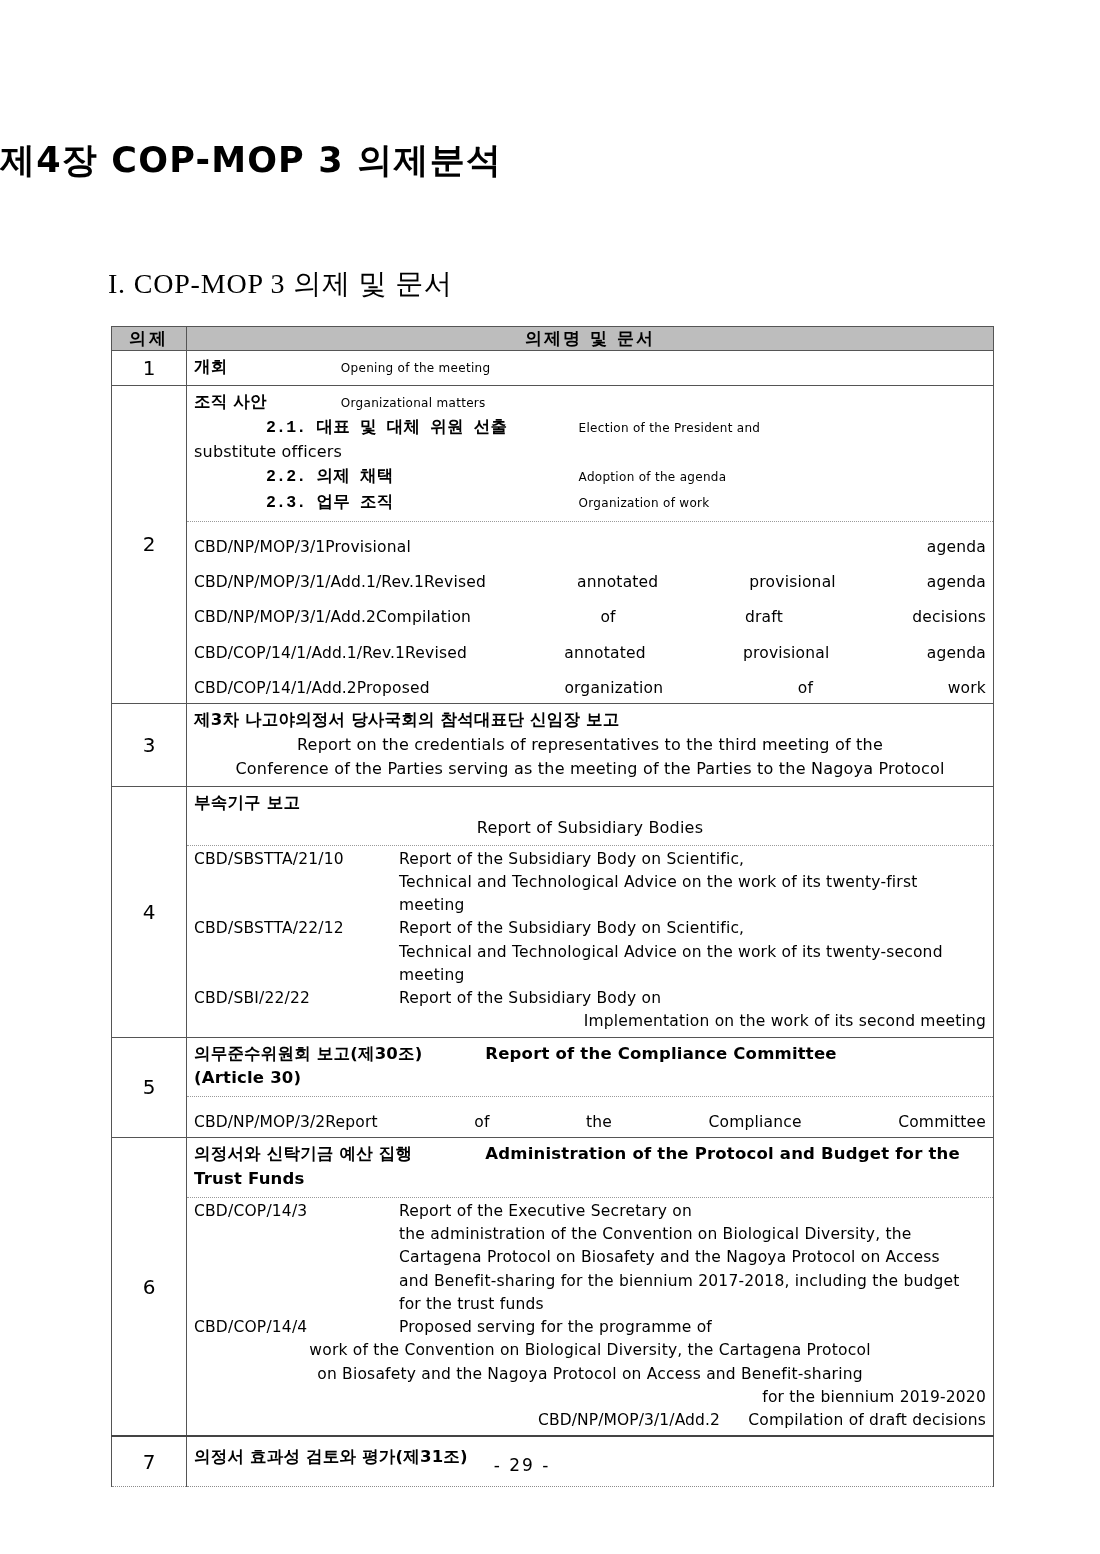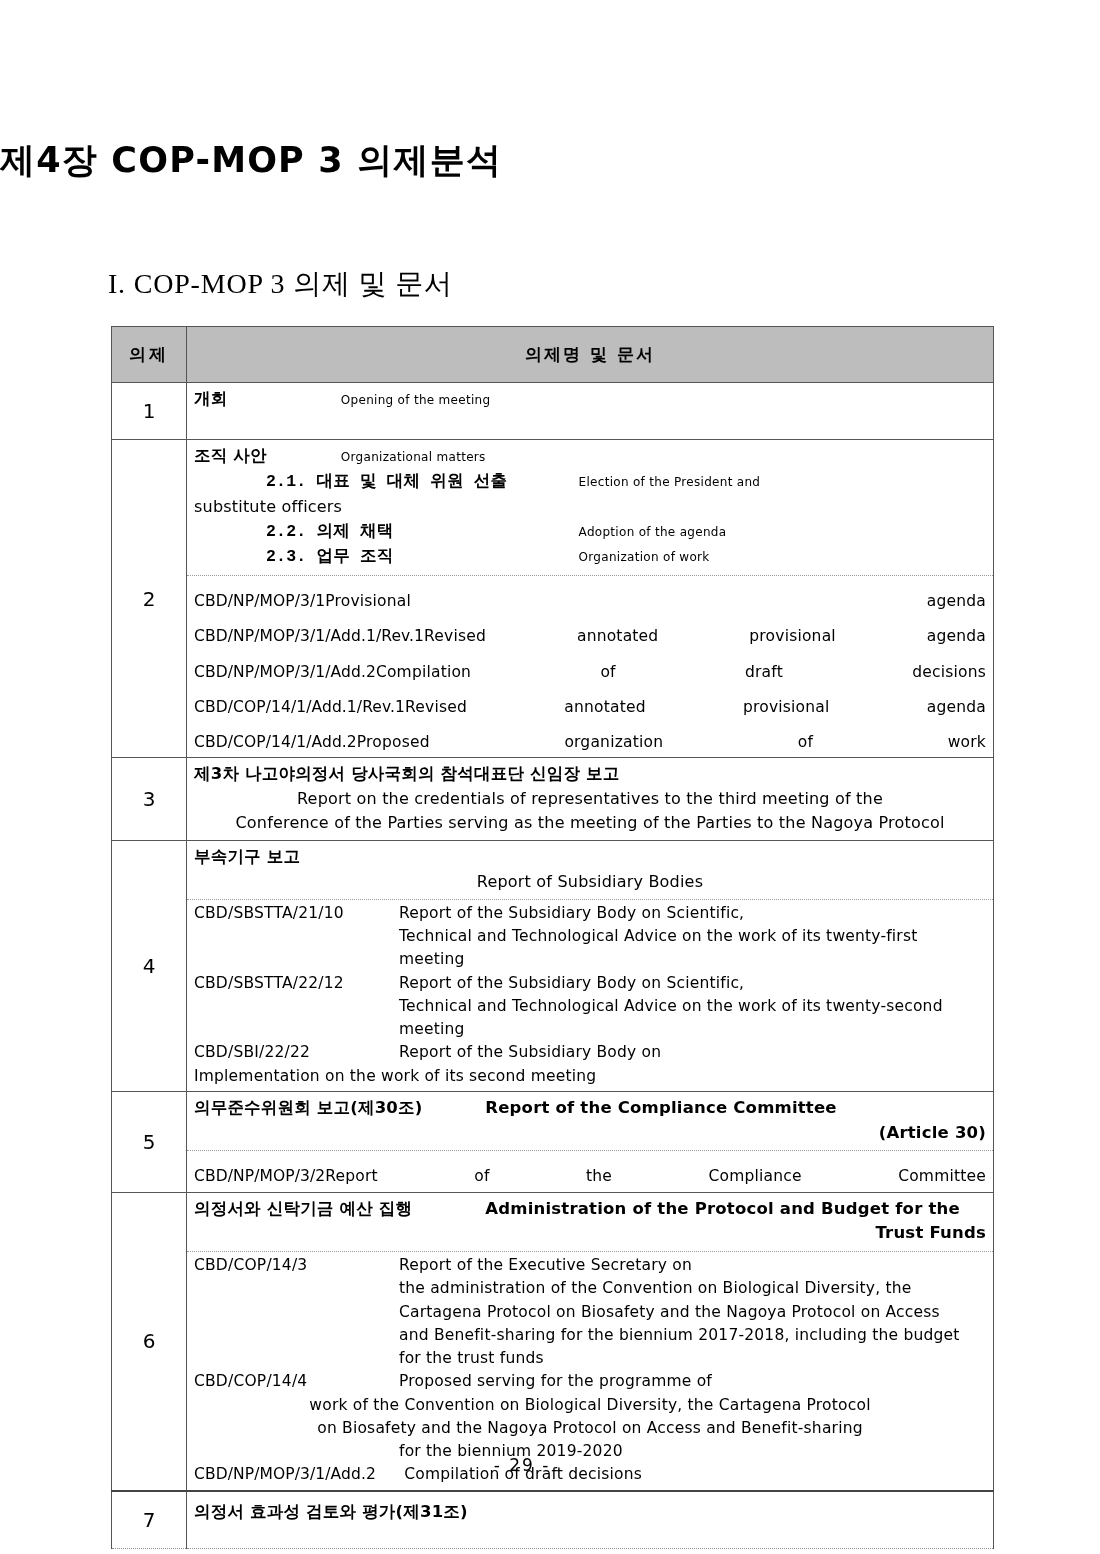--- a/index.html
+++ b/index.html
@@ -61,21 +61,21 @@
     border-collapse: collapse;
     table-layout: fixed;
     font-size: 15.5px;
   }
   .agenda-table col.c-num { width: 75px; }
   .agenda-table col.c-body { width: 807px; }
 
   .agenda-table th,
   .agenda-table td {
     border: 1px solid #555;
-    padding: 16px;
+    padding: 0;
     vertical-align: top;
   }
 
   
   thead th {
     background: #bdbdbd;
     text-align: center;
     font-weight: 700;
     font-size: 17px;
     letter-spacing: 2px;
@@ -118,29 +118,30 @@
   }
   .tline .en {
     font-weight: 400;
     font-size: 12px;
     letter-spacing: 0.3px;
   }
   .tline.en-only {
     font-weight: 400;
     font-size: 16px;
   }
-  .tline.bold-en { font-weight: 700; text-align: right; }
+  .tline.bold-en { font-weight: 700; }
 
   .docline {
     font-family: "DejaVu Sans", "Liberation Sans", sans-serif;
     font-size: 15.5px;
     line-height: 1.5;
     font-weight: 400;
     letter-spacing: 0.2px;
     white-space: pre-wrap;
+    text-align: right;
   }
   .docline .code { letter-spacing: 0.1px; }
 
   
   .doc-para {
     font-family: "DejaVu Sans", "Liberation Sans", sans-serif;
     font-size: 15.5px;
     line-height: 1.5;
     letter-spacing: 0.2px;
     text-align: justify;

